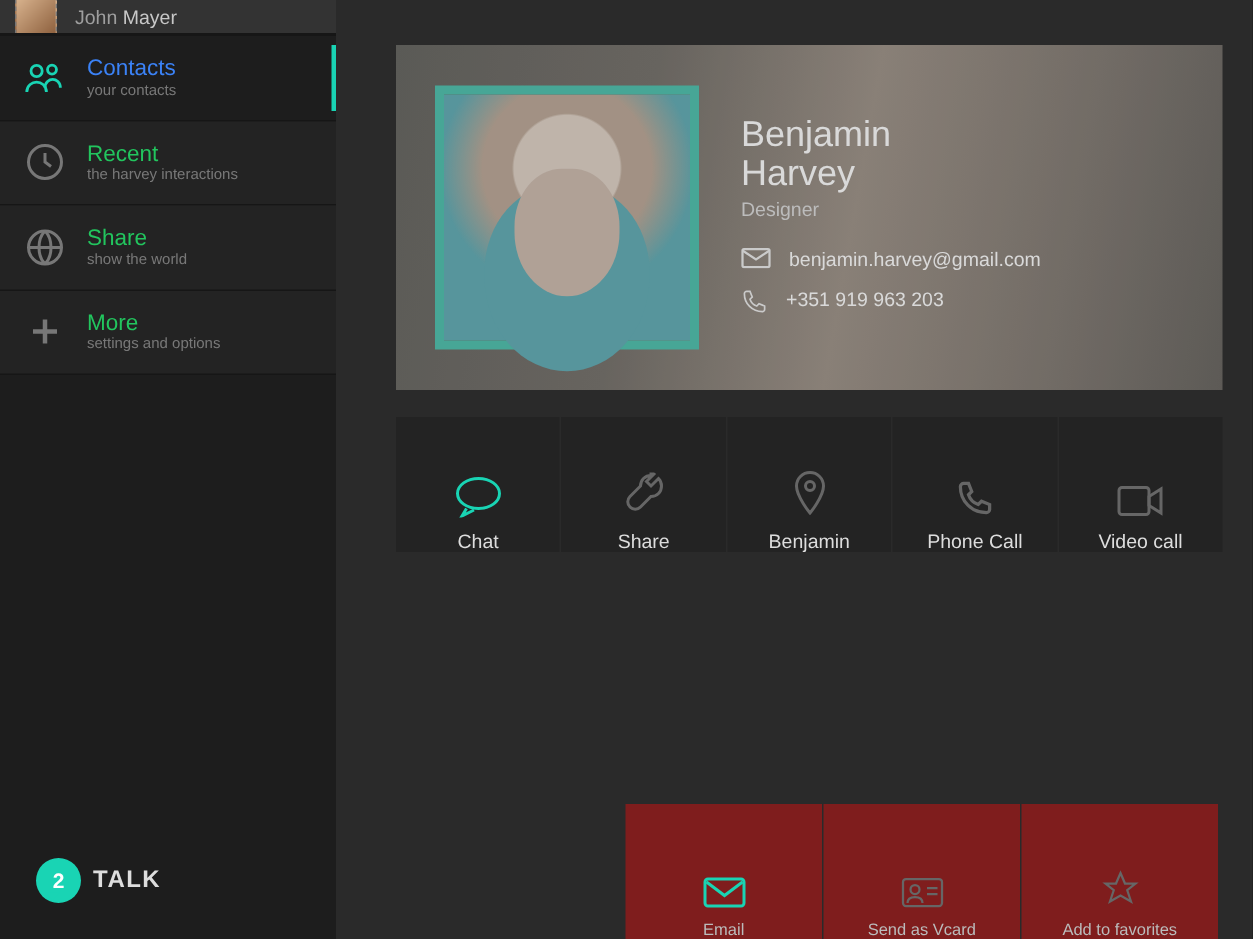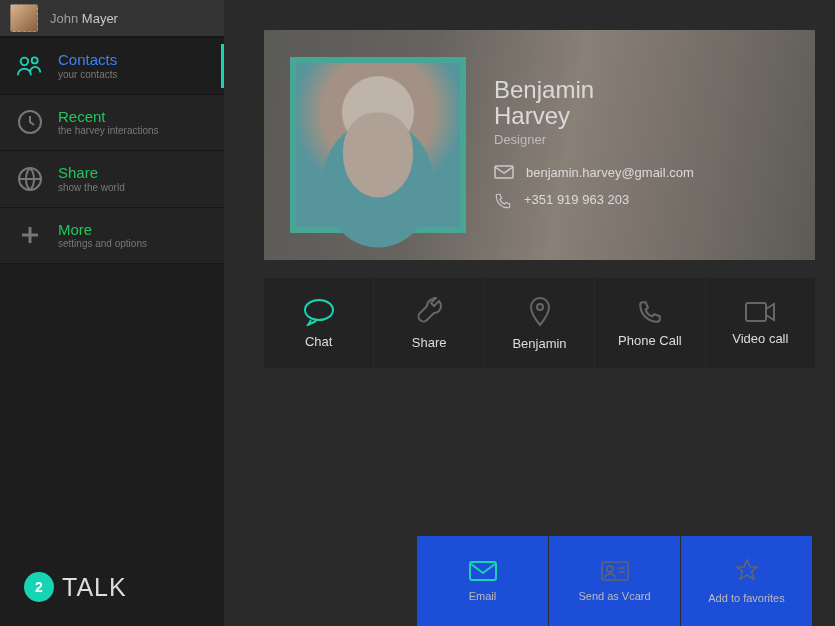--- a/index.html
+++ b/index.html
@@ -12,21 +12,21 @@
   }
   .app { display: flex; width: 100%; height: 100%; }
   
   .sidebar {
     width: 224px;
     background: #1d1d1d;
     display: flex;
     flex-direction: column;
   }
   .userbar {
-    height: 36px;
+    height: 22px;
     background: #333;
     display: flex;
     align-items: center;
     padding: 0 10px;
     gap: 12px;
   }
   .avatar {
     width: 28px; height: 28px;
     background: linear-gradient(135deg,#d9b48f,#8b5e3c);
     border: 1px dashed #777;
@@ -66,21 +66,21 @@
   .brand-bubble {
     width: 30px; height: 30px; background:#19d4b4; border-radius:50%;
     display:flex; align-items:center; justify-content:center;
     color:#fff; font-weight:700; font-size:14px;
     position:relative;
   }
   .brand-bubble::after {
     content:""; position:absolute; bottom:-3px; left:6px;
     border:5px solid transparent; border-top-color:#19d4b4;
   }
-  .brand-text { font-size: 25px; font-weight: 400; color:#ddd; letter-spacing:1px; }
+  .brand-text { font-size: 16px; font-weight: 700; color:#ddd; letter-spacing:1px; }
   
   .main {
     flex:1; background:#2a2a2a;
     display:flex; flex-direction:column;
   }
   .topbar {
     height: 40px;
     display:flex; align-items:center;
     padding: 0 14px;
     gap: 14px;
@@ -121,36 +121,36 @@
   
   .actions {
     margin: 18px 20px 0 40px;
     display:flex;
     gap:1px;
   }
   .action {
     flex:1;
     background:#232323;
     height: 90px;
-    display:flex; flex-direction:column; align-items:center; justify-content:center;
+    display:flex; flex-direction:column; align-items:center; justify-content:flex-end;
     gap:8px;
     cursor:pointer;
   }
   .action svg { stroke:#666; fill:none; }
   .action.active svg { stroke:#19d4b4; }
   .action-label { font-size:13px; color:#ddd; }
   
   .bottom {
     margin: auto 20px 0 40px;
     display:flex;
     gap:1px;
     justify-content:center;
     padding-left:150px;
   }
-  .bottom .action { flex:0 0 131px; height:90px; background:#1d4ed8; }
+  .bottom .action { flex:0 0 131px; height:90px; background:#7f1d1d; }
   .bottom .action-label { font-size:11px; color:#bbb; }
 </style>
 </head>
 <body>
 
 <div class="app">
   <aside class="sidebar">
     <div class="userbar">
       <div class="avatar"></div>
       <div class="username">

